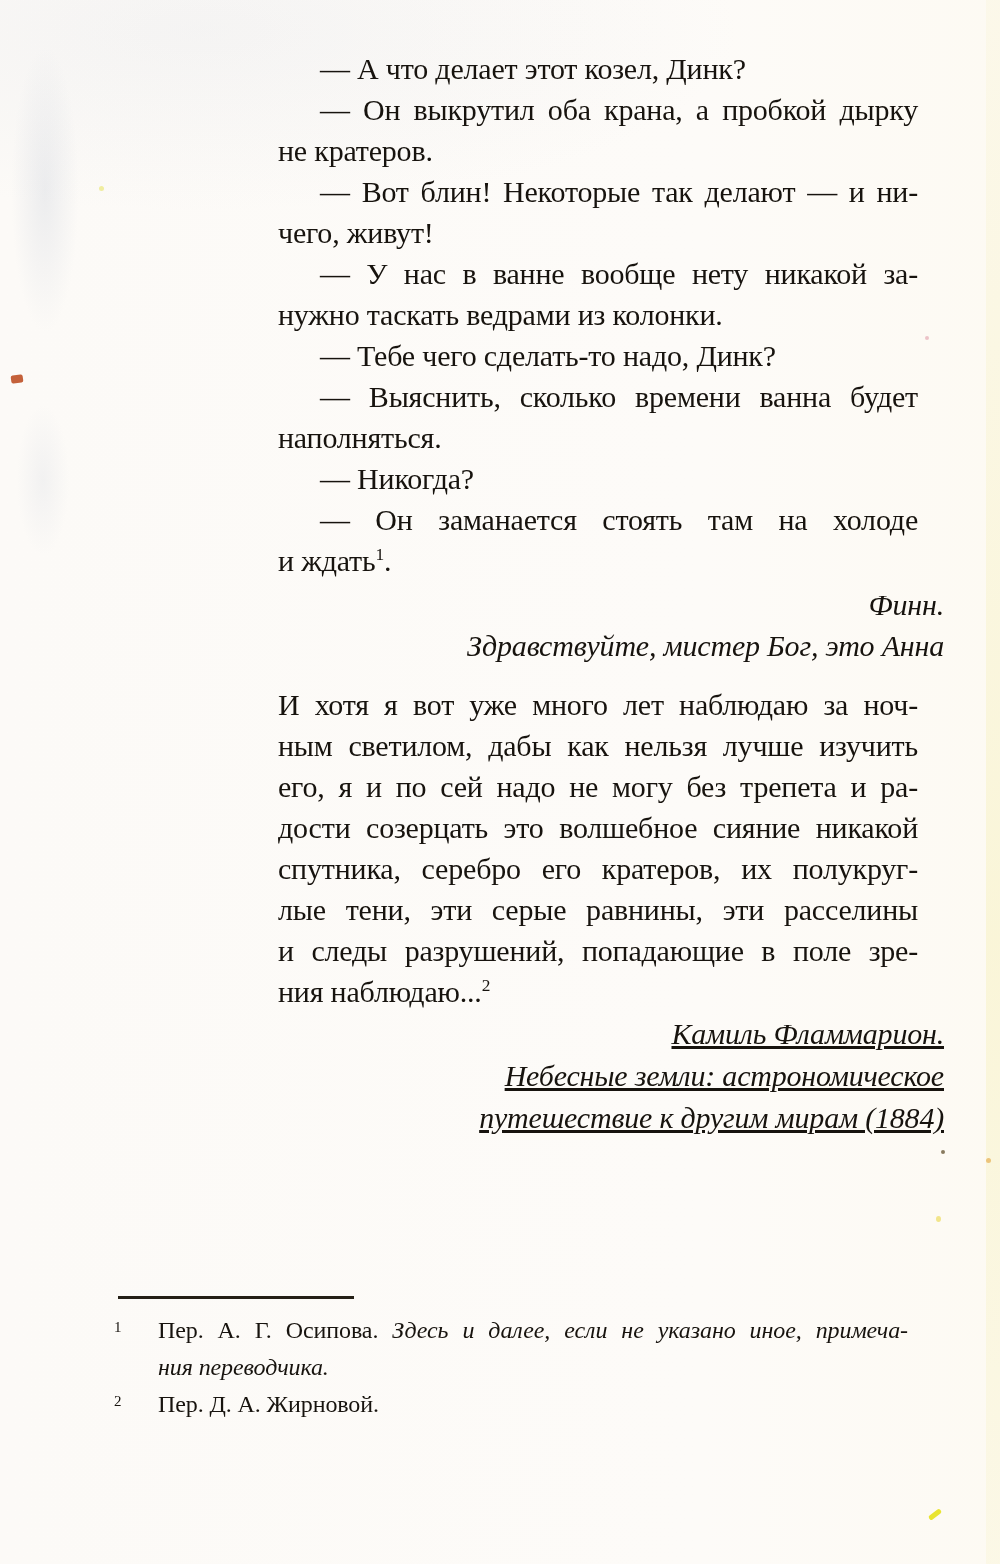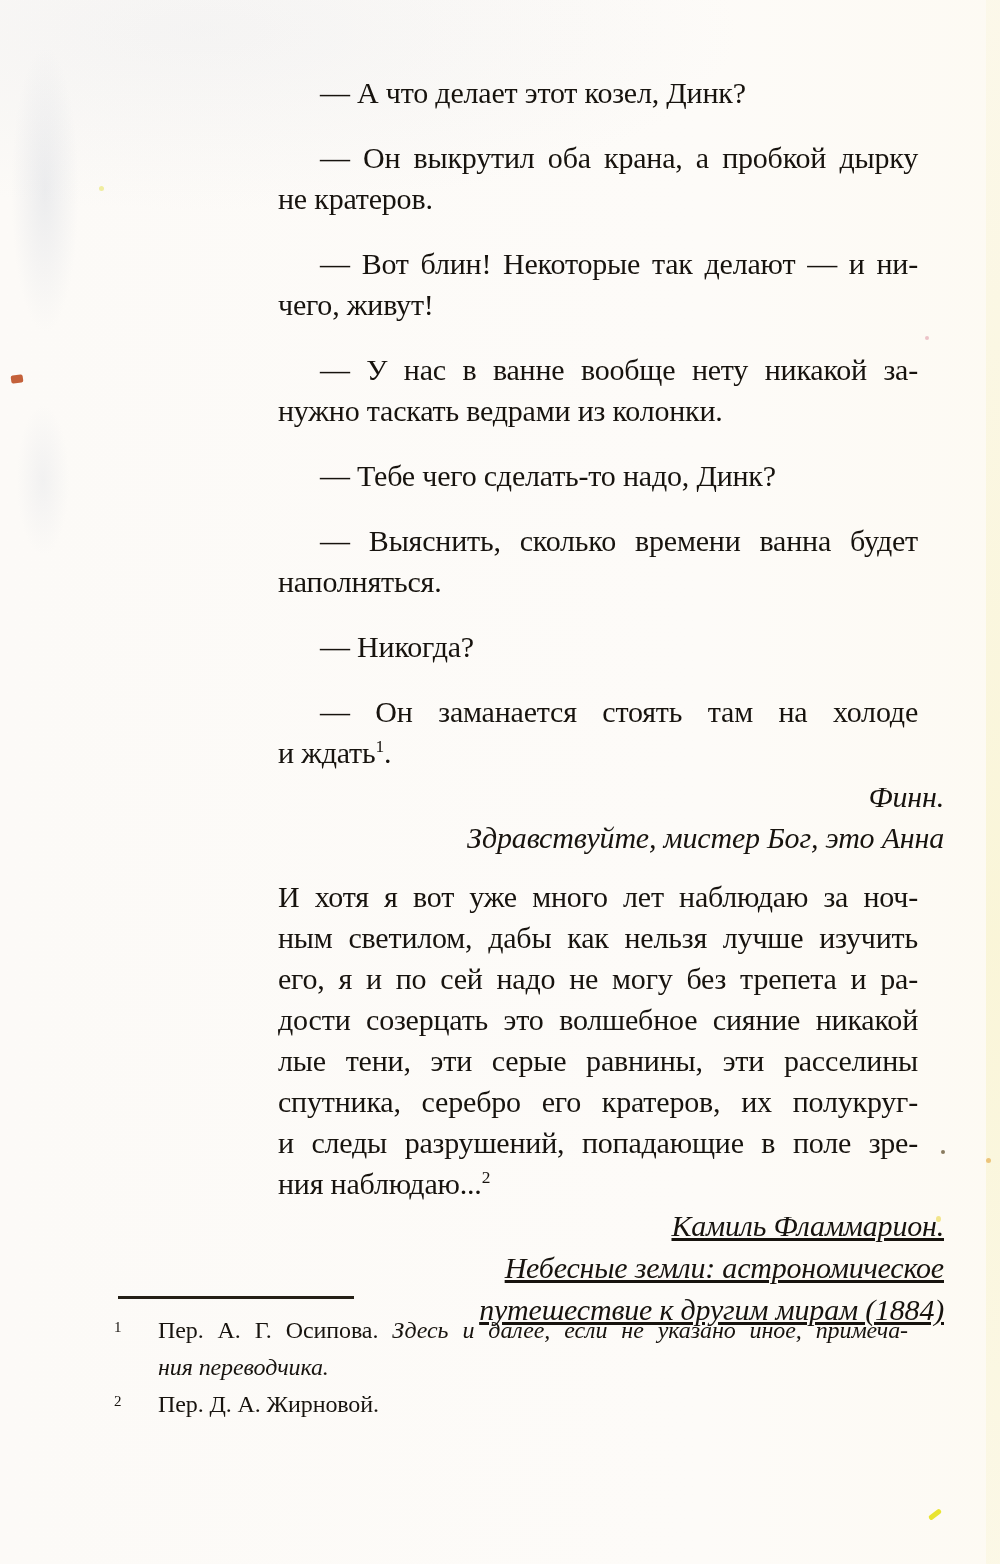--- a/index.html
+++ b/index.html
@@ -26,21 +26,21 @@
   .line {
     font-size: 30px;
     line-height: 41px;
     letter-spacing: -0.2px;
     white-space: normal;
   }
   .line.j {
     text-align: justify;
     text-align-last: justify;
   }
-  .line.ind { padding-left: 42px; margin-top: 24px; }
+  .line.ind { padding-left: 42px; }
   .sect-attr1, .sect-attr2 {
     text-align: right;
     margin-right: -26px;
   }
   .sect-attr1 .line, .sect-attr2 .line {
     font-style: italic;
     text-align: left;
     text-align-last: right;
   }
   .sect-attr1 { margin-top: 3px; }
@@ -120,22 +120,22 @@
       </section>
     <section class="sect-attr1">
         <div class="line"><span class="it">Финн.</span></div>
         <div class="line"><span class="it">Здравствуйте, мистер Бог, это Анна</span></div>
       </section>
     <section class="sect-quote">
         <div class="line j"><span>И хотя я вот уже много лет наблюдаю за ноч-</span></div>
         <div class="line j"><span>ным светилом, дабы как нельзя лучше изучить</span></div>
         <div class="line j"><span>его, я и по сей надо не могу без трепета и ра-</span></div>
         <div class="line j"><span>дости созерцать это волшебное сияние никакой</span></div>
+        <div class="line j"><span>спутника, серебро его кратеров, их полукруг-</span></div>
         <div class="line j"><span>лые тени, эти серые равнины, эти расселины</span></div>
-        <div class="line j"><span>спутника, серебро его кратеров, их полукруг-</span></div>
         <div class="line j"><span>и следы разрушений, попадающие в поле зре-</span></div>
         <div class="line"><span>ния наблюдаю...</span><span class="sup">2</span></div>
       </section>
     <section class="sect-attr2">
         <div class="line"><span class="it">Камиль Фламмарион.</span></div>
         <div class="line"><span class="it">Небесные земли: астрономическое</span></div>
         <div class="line"><span class="it">путешествие к другим мирам (1884)</span></div>
       </section>
   </div>
 

